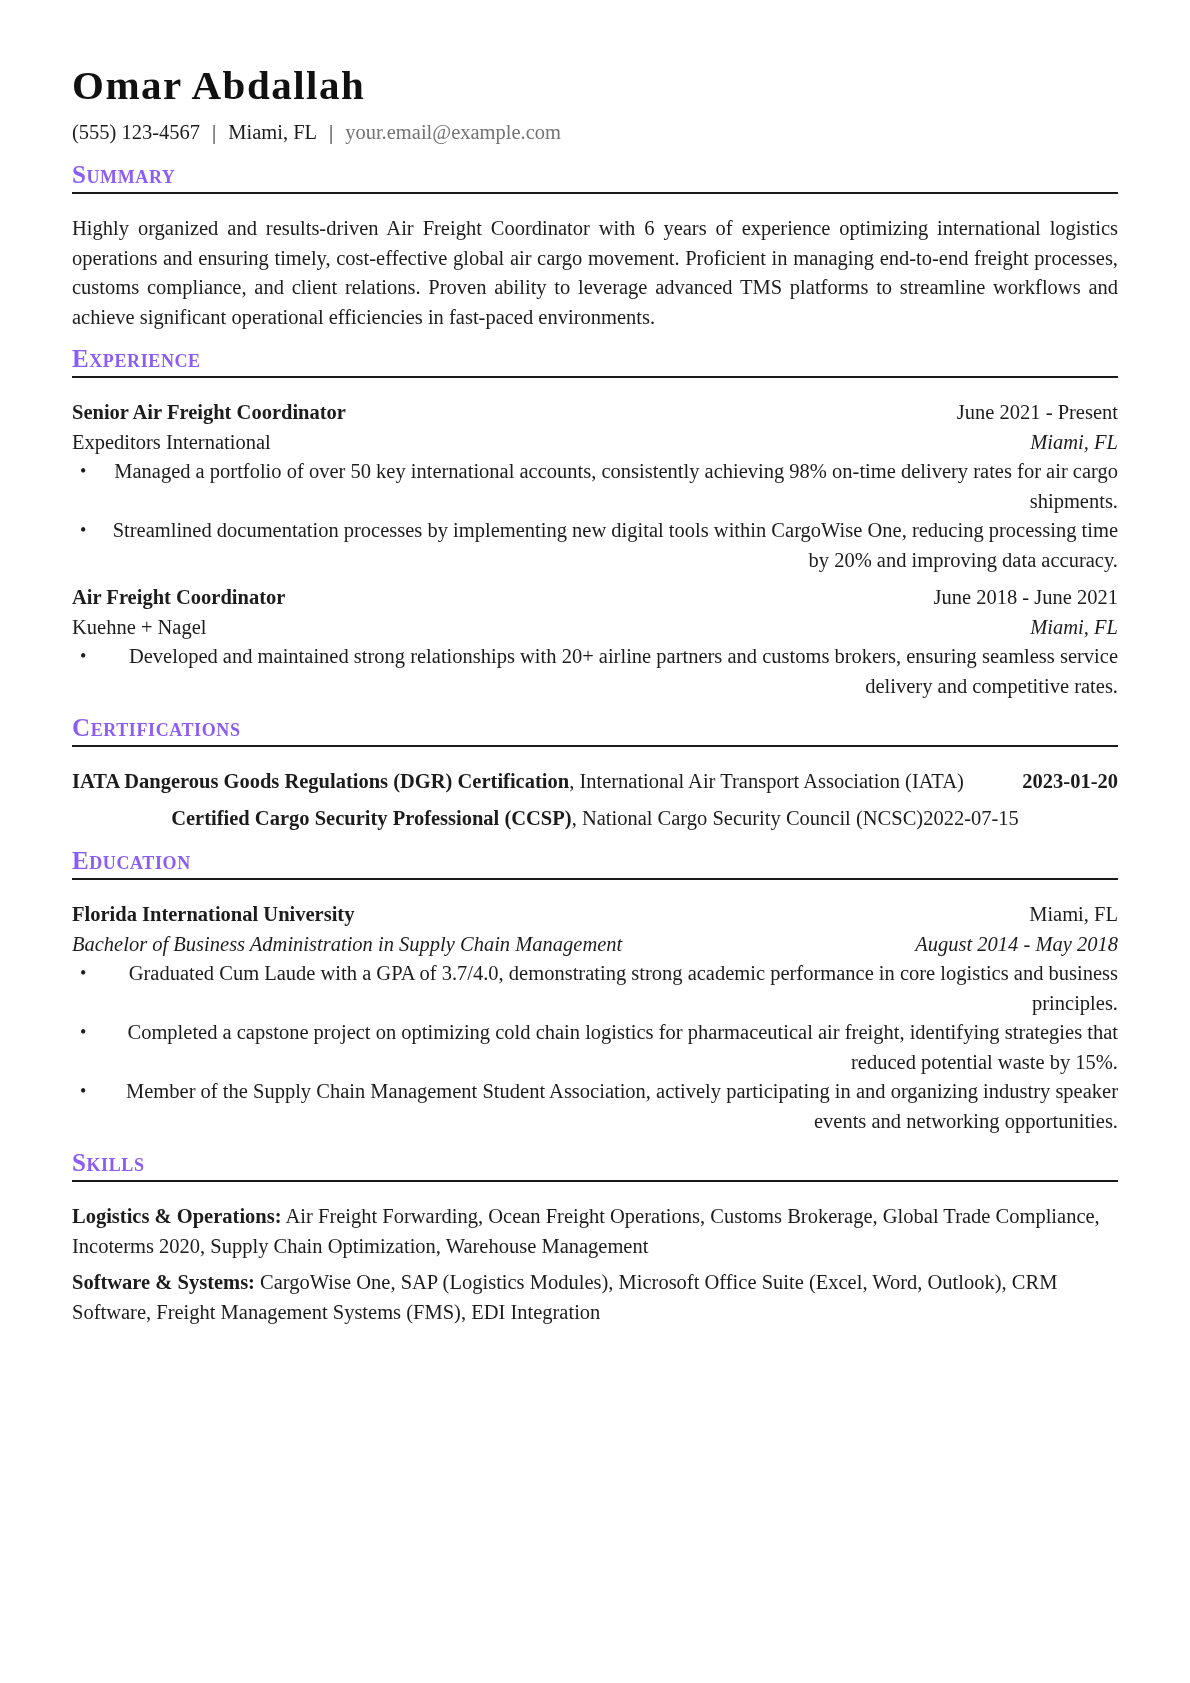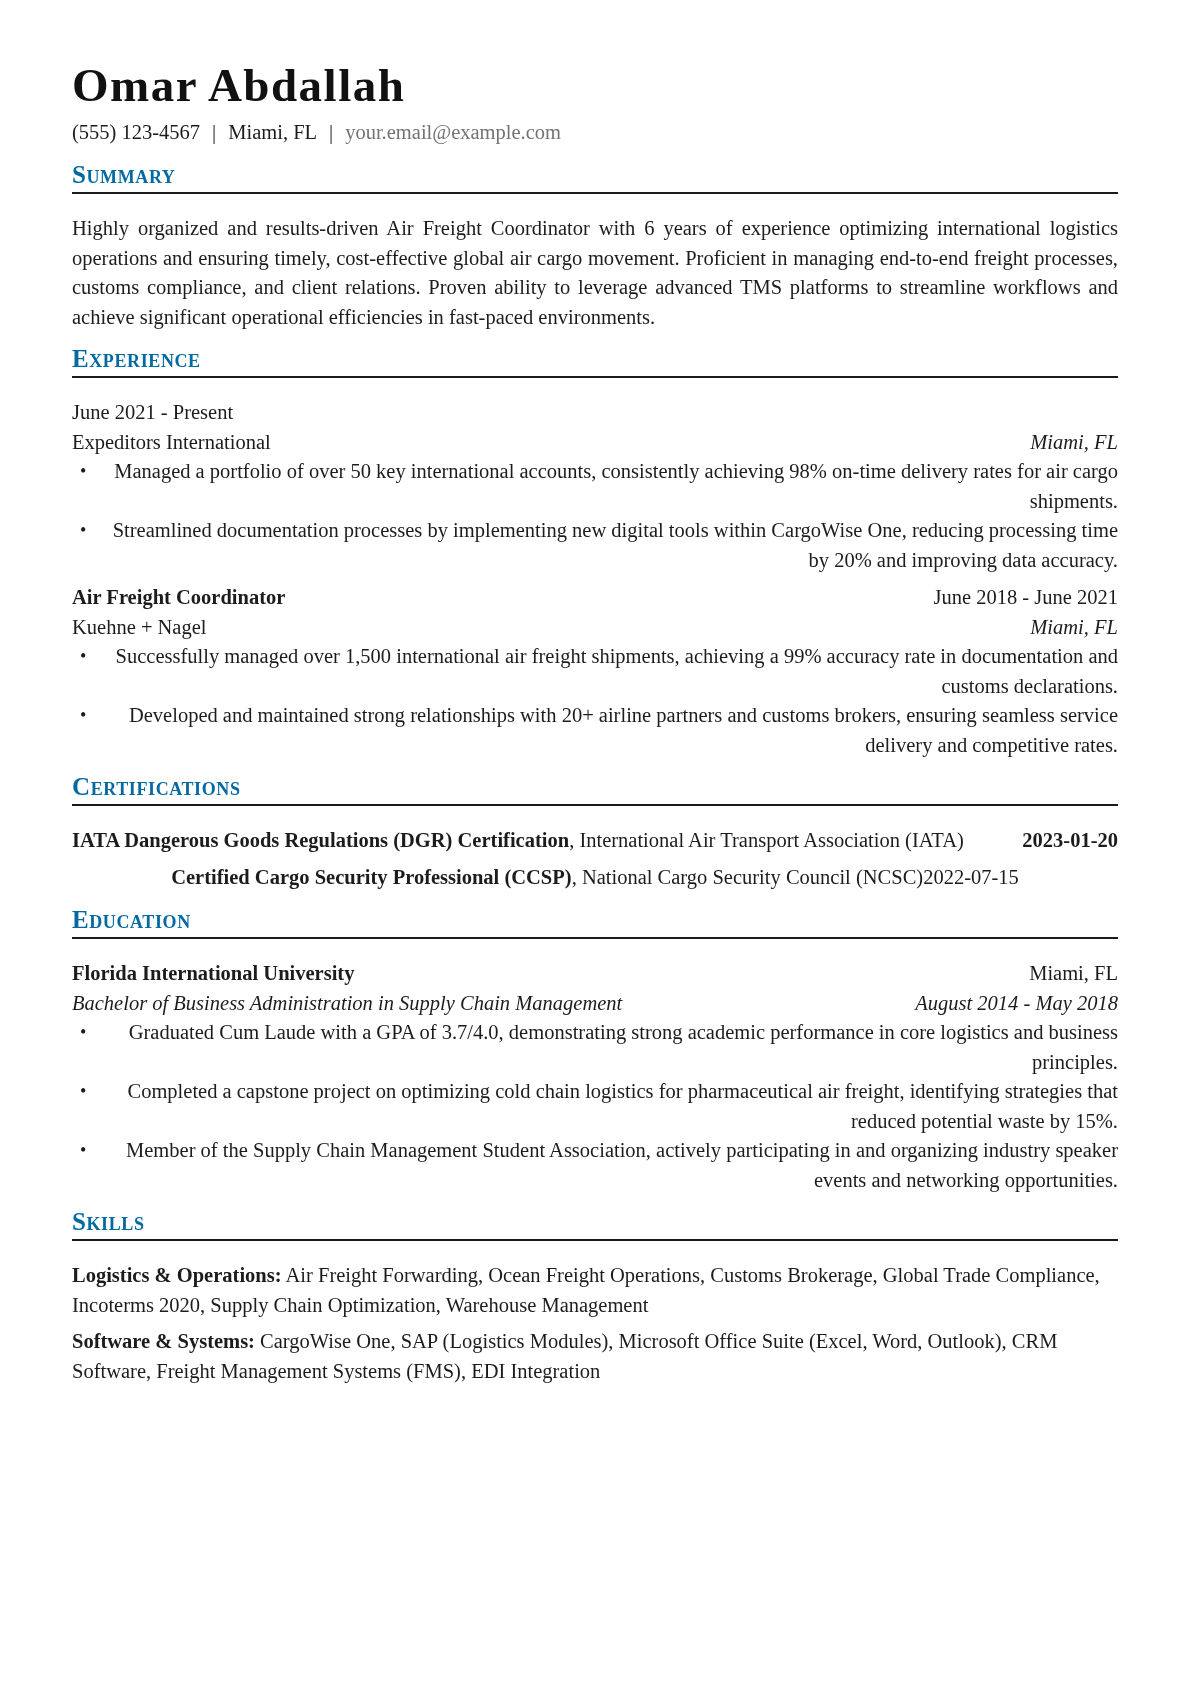--- a/index.html
+++ b/index.html
@@ -21,21 +21,21 @@
       top: 60px;
       width: 1046px;
       font-family: "Liberation Serif", "DejaVu Serif", serif;
       font-size: 20.5px;
       line-height: 29.5px;
       color: #1c1c1c;
     }
     .name {
       font-family: "Liberation Serif", serif;
       font-weight: bold;
-      font-size: 47px;
+      font-size: 41px;
       line-height: 50px;
       letter-spacing: 1.5px;
       margin: 0 0 8px 0;
       color: #111;
     }
     .contact {
       font-size: 20.5px;
       line-height: 28px;
       margin-bottom: 14px;
     }
@@ -53,21 +53,21 @@
     .section-title {
       font-family: "Liberation Serif", serif;
       font-weight: bold;
       font-variant: small-caps;
       font-size: 25px;
       line-height: 30px;
       letter-spacing: 0.6px;
       margin: 0;
       padding-bottom: 2px;
       border-bottom: 2.2px solid #1a1a1a;
-      color: #0369a1;
+      color: #8b5cf6;
     }
     .section-body {
       padding-top: 20px;
     }
     .summary-text {
       margin: 0;
       text-align: justify;
       hyphens: auto;
     }
     .row {
@@ -134,20 +134,21 @@
     </div>
   </div>
   <div class="gap-after-section"></div>
 
   <div class="section">
     <h2 class="section-title">Experience</h2>
     <div class="section-body">
 
       <div class="entry">
         <div class="row">
+          <span class="bold">Senior Air Freight Coordinator</span>
           <span>June 2021 - Present</span>
         </div>
         <div class="row">
           <span>Expeditors International</span>
           <span class="italic">Miami, FL</span>
         </div>
         <ul class="bullets">
           <li>Managed a portfolio of over 50 key international accounts, consistently achieving 98% on-time delivery rates for air cargo shipments.</li>
           <li>Streamlined documentation processes by implementing new digital tools within CargoWise One, reducing processing time by 20% and improving data accuracy.</li>
         </ul>
@@ -156,21 +157,20 @@
       <div class="entry">
         <div class="row">
           <span class="bold">Air Freight Coordinator</span>
           <span>June 2018 - June 2021</span>
         </div>
         <div class="row">
           <span>Kuehne + Nagel</span>
           <span class="italic">Miami, FL</span>
         </div>
         <ul class="bullets">
-          <li>Successfully managed over 1,500 international air freight shipments, achieving a 99% accuracy rate in documentation and customs declarations.</li>
           <li>Developed and maintained strong relationships with 20+ airline partners and customs brokers, ensuring seamless service delivery and competitive rates.</li>
         </ul>
       </div>
 
     </div>
   </div>
   <div class="gap-after-section" style="height:4px"></div>
 
   <div class="section">
     <h2 class="section-title">Certifications</h2>

